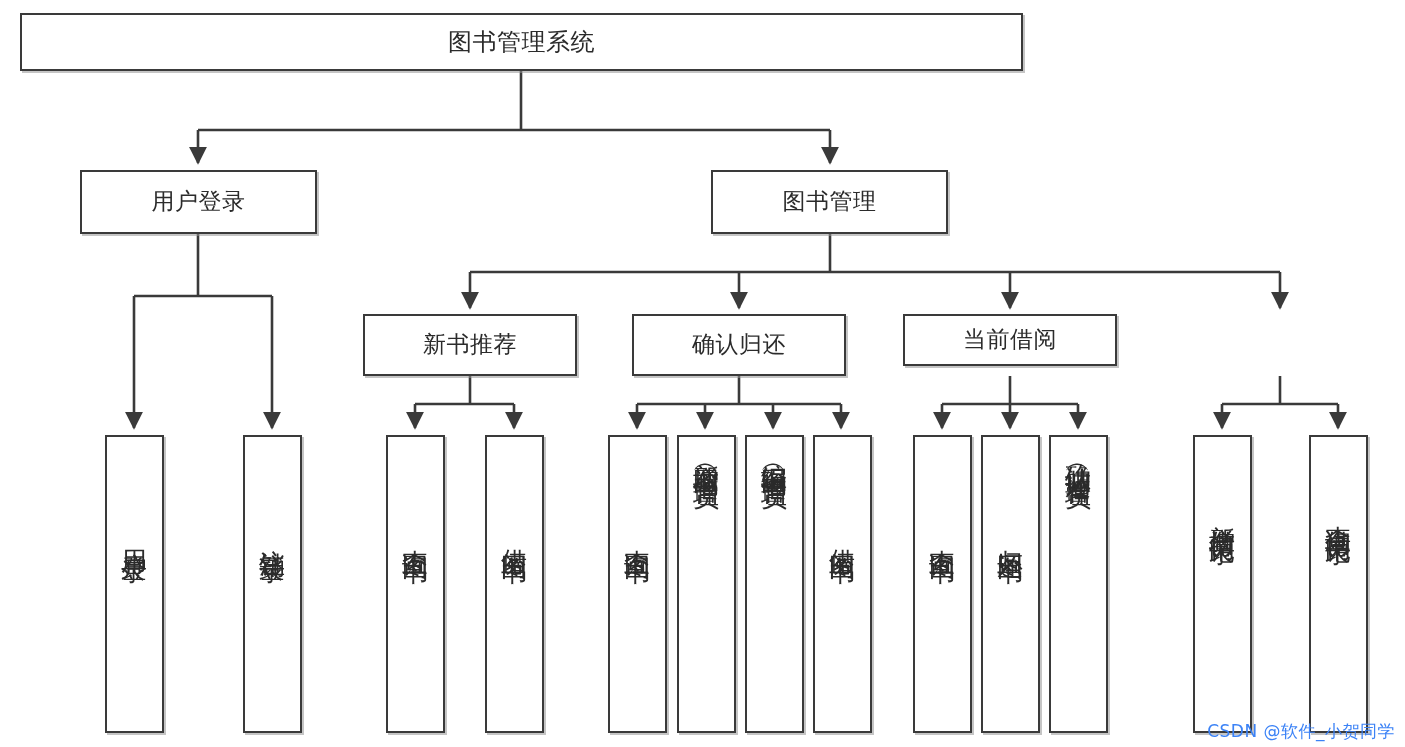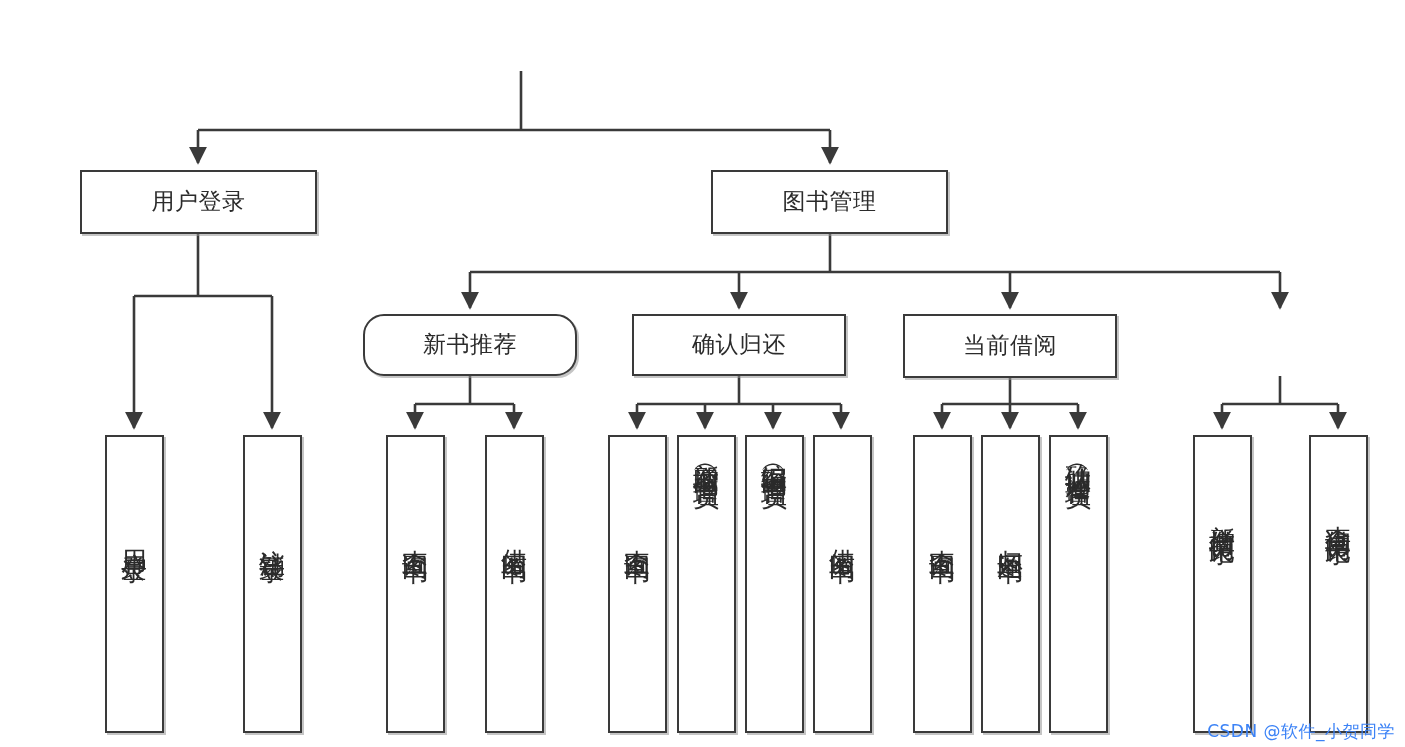--- a/index.html
+++ b/index.html
@@ -130,38 +130,41 @@
       <path d="M 1010 404 L 1010 428" marker-end="url(#arrow)"></path>
       <path d="M 1078 404 L 1078 428" marker-end="url(#arrow)"></path>
 
       <path d="M 1280 376 L 1280 404"></path>
       <path d="M 1222 404 L 1338 404"></path>
       <path d="M 1222 404 L 1222 428" marker-end="url(#arrow)"></path>
       <path d="M 1338 404 L 1338 428" marker-end="url(#arrow)"></path>
     </g>
   </svg>
 
+  <div class="node horiz root" style="left:20px; top:13px; width:1003px; height:58px;">
+    <span class="label">图书管理系统</span>
+  </div>
 
   <div class="node horiz" style="left:80px; top:170px; width:237px; height:64px;">
     <span class="label">用户登录</span>
   </div>
 
   <div class="node horiz" style="left:711px; top:170px; width:237px; height:64px;">
     <span class="label">图书管理</span>
   </div>
 
-  <div class="node horiz" style="left:363px; top:314px; width:214px; height:62px;border-radius:21px;">
+  <div class="node horiz" style="left:363px; top:314px; width:214px; height:62px;">
     <span class="label">新书推荐</span>
   </div>
 
   <div class="node horiz" style="left:632px; top:314px; width:214px; height:62px;">
     <span class="label">确认归还</span>
   </div>
 
-  <div class="node horiz" style="left:903px; top:314px; width:214px; height:64px;">
+  <div class="node horiz" style="left:903px; top:314px; width:214px; height:52px;">
     <span class="label">当前借阅</span>
   </div>
 
 
   <div class="node vert mid" style="left:105px; top:435px; width:59px; height:298px;">
     <span class="label">用户登录</span>
   </div>
 
   <div class="node vert mid" style="left:243px; top:435px; width:59px; height:298px;">
     <span class="label">注销登录</span>

